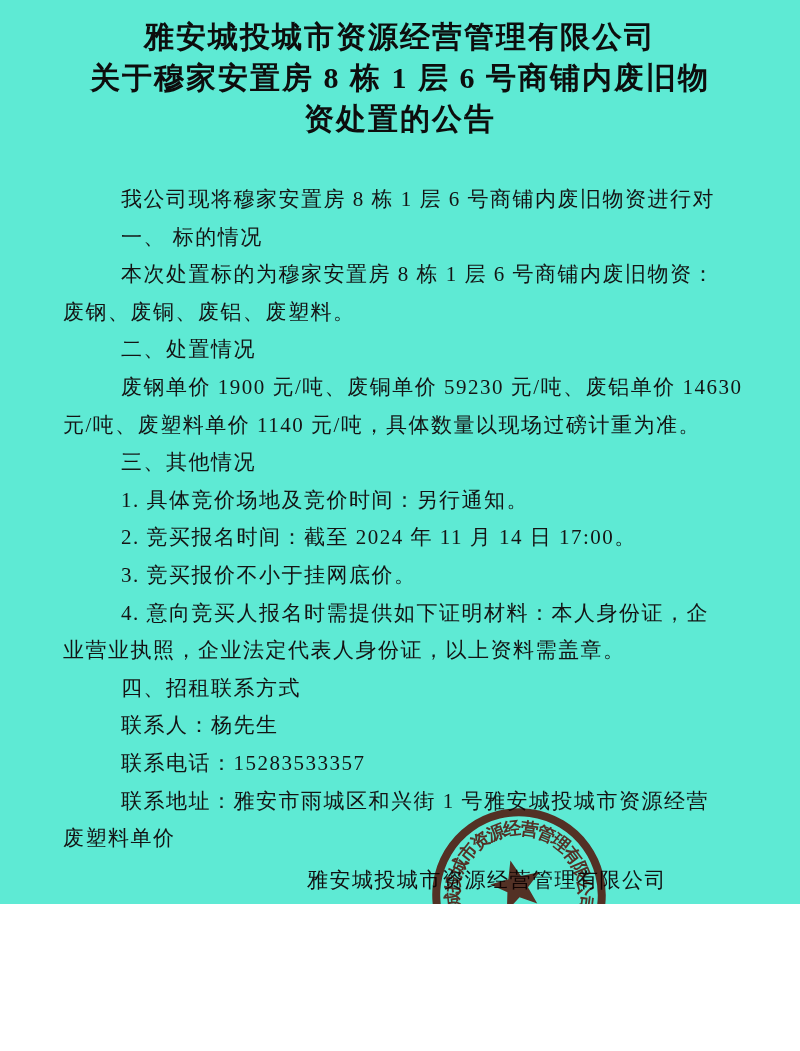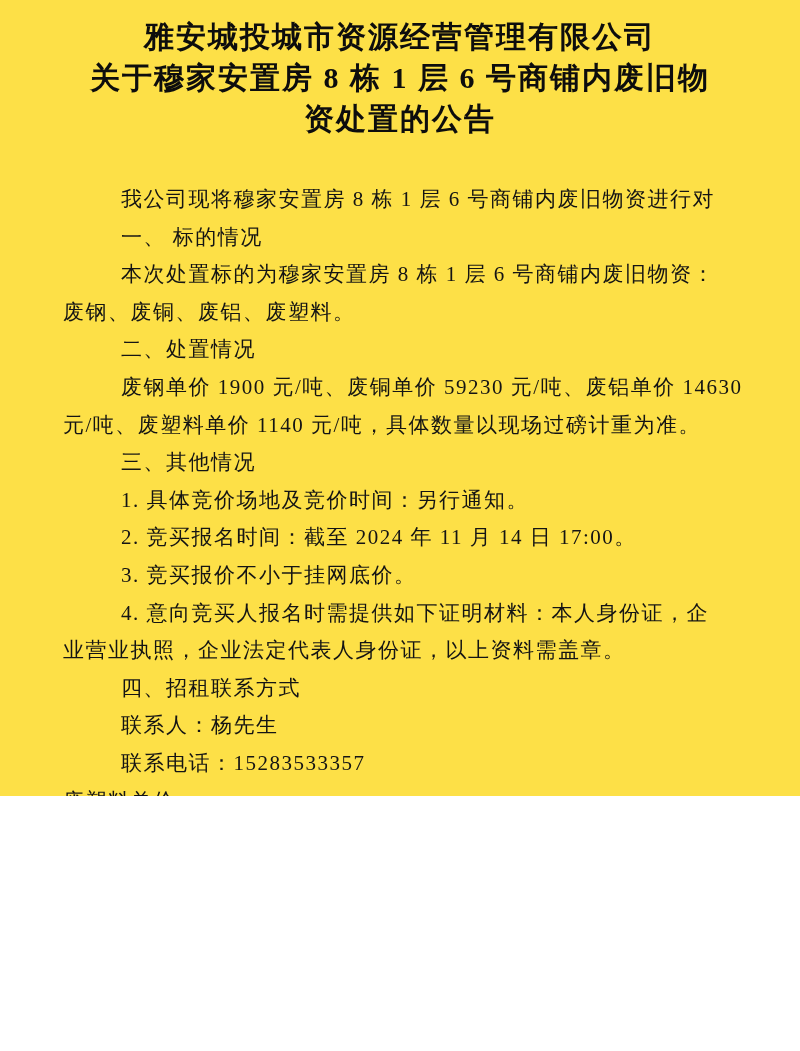--- a/index.html
+++ b/index.html
@@ -3,22 +3,22 @@
 <meta charset="utf-8">
 <style>
   html, body {
     margin: 0;
     padding: 0;
     background: #ffffff;
   }
   .page {
     position: relative;
     width: 800px;
-    height: 796px;
-    background: #fde047;
+    height: 904px;
+    background: #5eead4;
     overflow: hidden;
     font-family: "Liberation Serif", serif;
     color: #111111;
   }
   .title {
     margin: 0;
     padding-top: 16px;
     text-align: center;
     font-size: 30px;
     font-weight: bold;
@@ -118,20 +118,21 @@
       <div class="line">元/吨、废塑料单价 1140 元/吨，具体数量以现场过磅计重为准。</div>
       <div class="line indent">三、其他情况</div>
       <div class="line indent">1. 具体竞价场地及竞价时间：另行通知。</div>
       <div class="line indent">2. 竞买报名时间：截至 2024 年 11 月 14 日 17:00。</div>
       <div class="line indent">3. 竞买报价不小于挂网底价。</div>
       <div class="line indent">4. 意向竞买人报名时需提供如下证明材料：本人身份证，企</div>
       <div class="line">业营业执照，企业法定代表人身份证，以上资料需盖章。</div>
       <div class="line indent">四、招租联系方式</div>
       <div class="line indent">联系人：杨先生</div>
       <div class="line indent">联系电话：15283533357</div>
+      <div class="line indent">联系地址：雅安市雨城区和兴街 1 号雅安城投城市资源经营</div>
       <div class="line">废塑料单价</div>
     </div>
 
   <div class="sig-company">雅安城投城市资源经营管理有限公司</div>
 
   <div class="sig-date">2024 年 11 月 11 日</div>
 
   <div class="seal">
     <svg viewBox="0 0 200 200">
       <circle class="ring" cx="100" cy="100" r="93"></circle>

